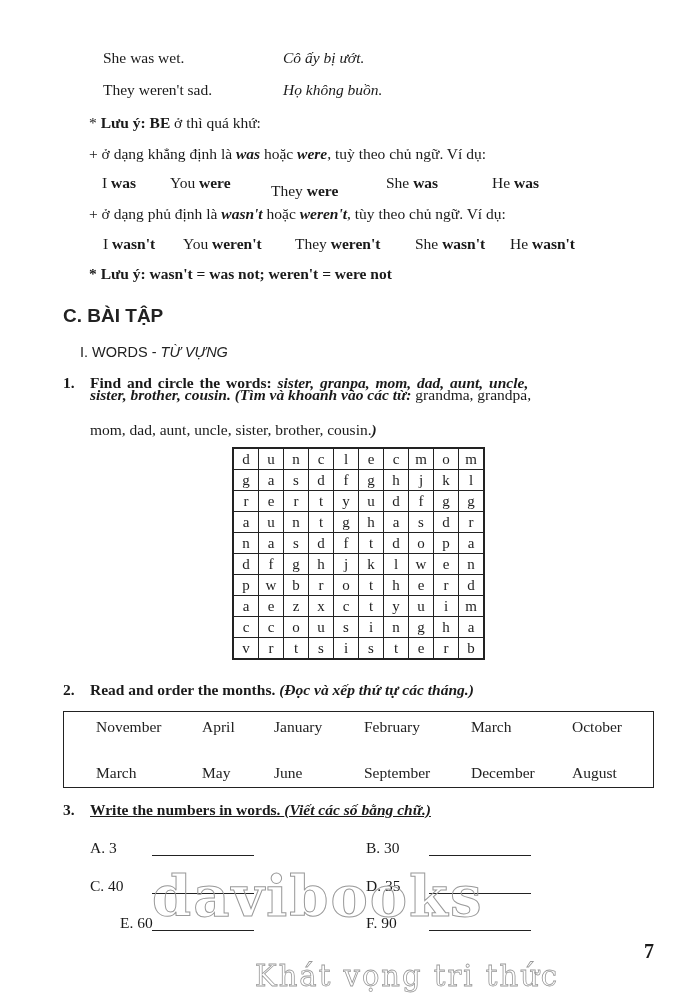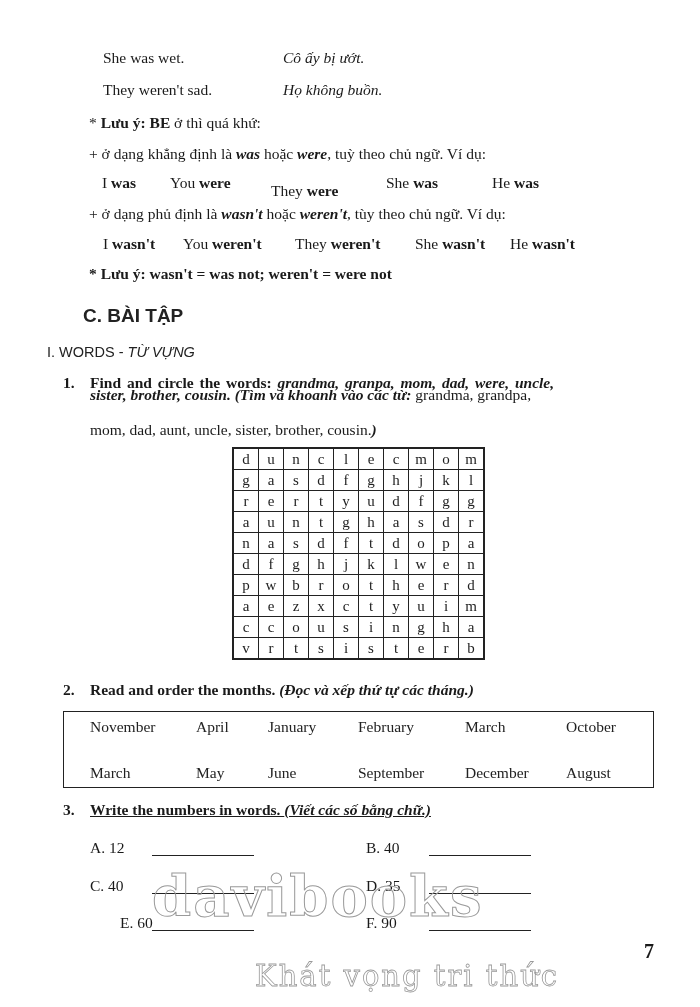--- a/index.html
+++ b/index.html
@@ -8,21 +8,21 @@
     font-family: "DejaVu Serif", "Liberation Serif", serif;
     color: #1a1a1a;
   }
   .abs { position: absolute; white-space: nowrap; }
   .serif { font-family: "Liberation Serif", "DejaVu Serif", serif; font-size: 15.5px; }
   .b { font-weight: bold; }
   .i { font-style: italic; }
 
   .section-title {
     font-family: "Liberation Sans", "DejaVu Sans", sans-serif;
-    font-weight: bold; font-size: 19px; color: #222; margin-left: 20px;
+    font-weight: bold; font-size: 19px; color: #222;
   }
   .subsection {
     font-family: "Liberation Sans", "DejaVu Sans", sans-serif;
     font-size: 14.5px; color: #222;
   }
 
   
   .grid {
     position: absolute; left: 232px; top: 447px;
     border-collapse: collapse;
@@ -34,21 +34,21 @@
     font-family: "Liberation Serif", "DejaVu Serif", serif;
     font-size: 15px; padding: 0; color: #222;
   }
 
   .months-box {
     position: absolute; left: 63px; top: 711px; width: 591px; height: 77px;
     border: 1.5px solid #222; box-sizing: border-box;
   }
   .month {
     position: absolute; font-family: "Liberation Serif", "DejaVu Serif", serif;
-    font-size: 15.5px; color: #222;
+    font-size: 15.5px; color: #222; margin-left: 6px;
   }
 
   .num-item { position: absolute; font-family: "Liberation Serif", "DejaVu Serif", serif; font-size: 15.5px; }
   .blank { position: absolute; height: 0; border-top: 1.3px solid #222; width: 102px; }
 
   .page-num {
     position: absolute; left: 644px; top: 940px;
     font-family: "Liberation Serif", "DejaVu Serif", serif; font-weight: bold; font-size: 20px;
   }
 
@@ -93,24 +93,24 @@
 </div>
 <div class="abs serif" style="left:103px;top:235px;"><span>I </span><span class="b">wasn't</span></div>
 <div class="abs serif" style="left:183px;top:235px;"><span>You </span><span class="b">weren't</span></div>
 <div class="abs serif" style="left:295px;top:235px;"><span>They </span><span class="b">weren't</span></div>
 <div class="abs serif" style="left:415px;top:235px;"><span>She </span><span class="b">wasn't</span></div>
 <div class="abs serif" style="left:510px;top:235px;"><span>He </span><span class="b">wasn't</span></div>
 
 <div class="abs serif b" style="left:89px;top:265px;">* Lưu ý: wasn't = was not; weren't = were not</div>
 
 <div class="abs section-title" style="left:63px;top:305px;">C. BÀI TẬP</div>
-<div class="abs subsection" style="left:47px;top:344px;"><span>I. WORDS - </span><span class="i">TỪ VỰNG</span></div>
+<div class="abs subsection" style="left:80px;top:344px;"><span>I. WORDS - </span><span class="i">TỪ VỰNG</span></div>
 
 <div class="abs serif b" style="left:63px;top:374px;">1.</div>
-<div class="abs serif" style="left:90px;top:374px;word-spacing:2px;"><span class="b">Find and circle the words: </span><span class="b i">grandma, granpa, mom, dad, were, uncle,</span></div>
+<div class="abs serif" style="left:90px;top:374px;word-spacing:2px;"><span class="b">Find and circle the words: </span><span class="b i">sister, granpa, mom, dad, aunt, uncle,</span></div>
 <div class="abs serif" style="left:90px;top:386px;"><span class="b i">sister, brother, cousin. (Tìm và khoanh vào các từ:</span><span> grandma, grandpa,</span></div>
 <div class="abs serif" style="left:90px;top:421px;"><span>mom, dad, aunt, uncle, sister, brother, cousin.</span><span class="b i">)</span></div>
 
 <table class="grid">
   <tbody id="grid-body">
       <tr>
         <td>d</td>
         <td>u</td>
         <td>n</td>
         <td>c</td>
@@ -246,23 +246,23 @@
   <span class="month" style="left:132px;top:52px;">May</span>
   <span class="month" style="left:204px;top:52px;">June</span>
   <span class="month" style="left:294px;top:52px;">September</span>
   <span class="month" style="left:401px;top:52px;">December</span>
   <span class="month" style="left:502px;top:52px;">August</span>
 </div>
 
 <div class="abs serif b" style="left:63px;top:801px;">3.</div>
 <div class="abs serif" style="left:90px;top:801px;text-decoration:underline;"><span class="b">Write the numbers in words. </span><span class="b i">(Viết các số bằng chữ.)</span></div>
 
-<span class="num-item" style="left:90px;top:839px;">A. 12</span>
+<span class="num-item" style="left:90px;top:839px;">A. 3</span>
 <div class="blank" style="left:152px;top:855px;"></div>
-<span class="num-item" style="left:366px;top:839px;">B. 40</span>
+<span class="num-item" style="left:366px;top:839px;">B. 30</span>
 <div class="blank" style="left:429px;top:855px;"></div>
 
 <span class="num-item" style="left:90px;top:877px;">C. 40</span>
 <div class="blank" style="left:152px;top:893px;"></div>
 <span class="num-item" style="left:366px;top:877px;">D. 35</span>
 <div class="blank" style="left:429px;top:893px;"></div>
 
 <span class="num-item" style="left:90px;top:914px;margin-left:30px;">E. 60</span>
 <div class="blank" style="left:152px;top:930px;"></div>
 <span class="num-item" style="left:366px;top:914px;">F. 90</span>

